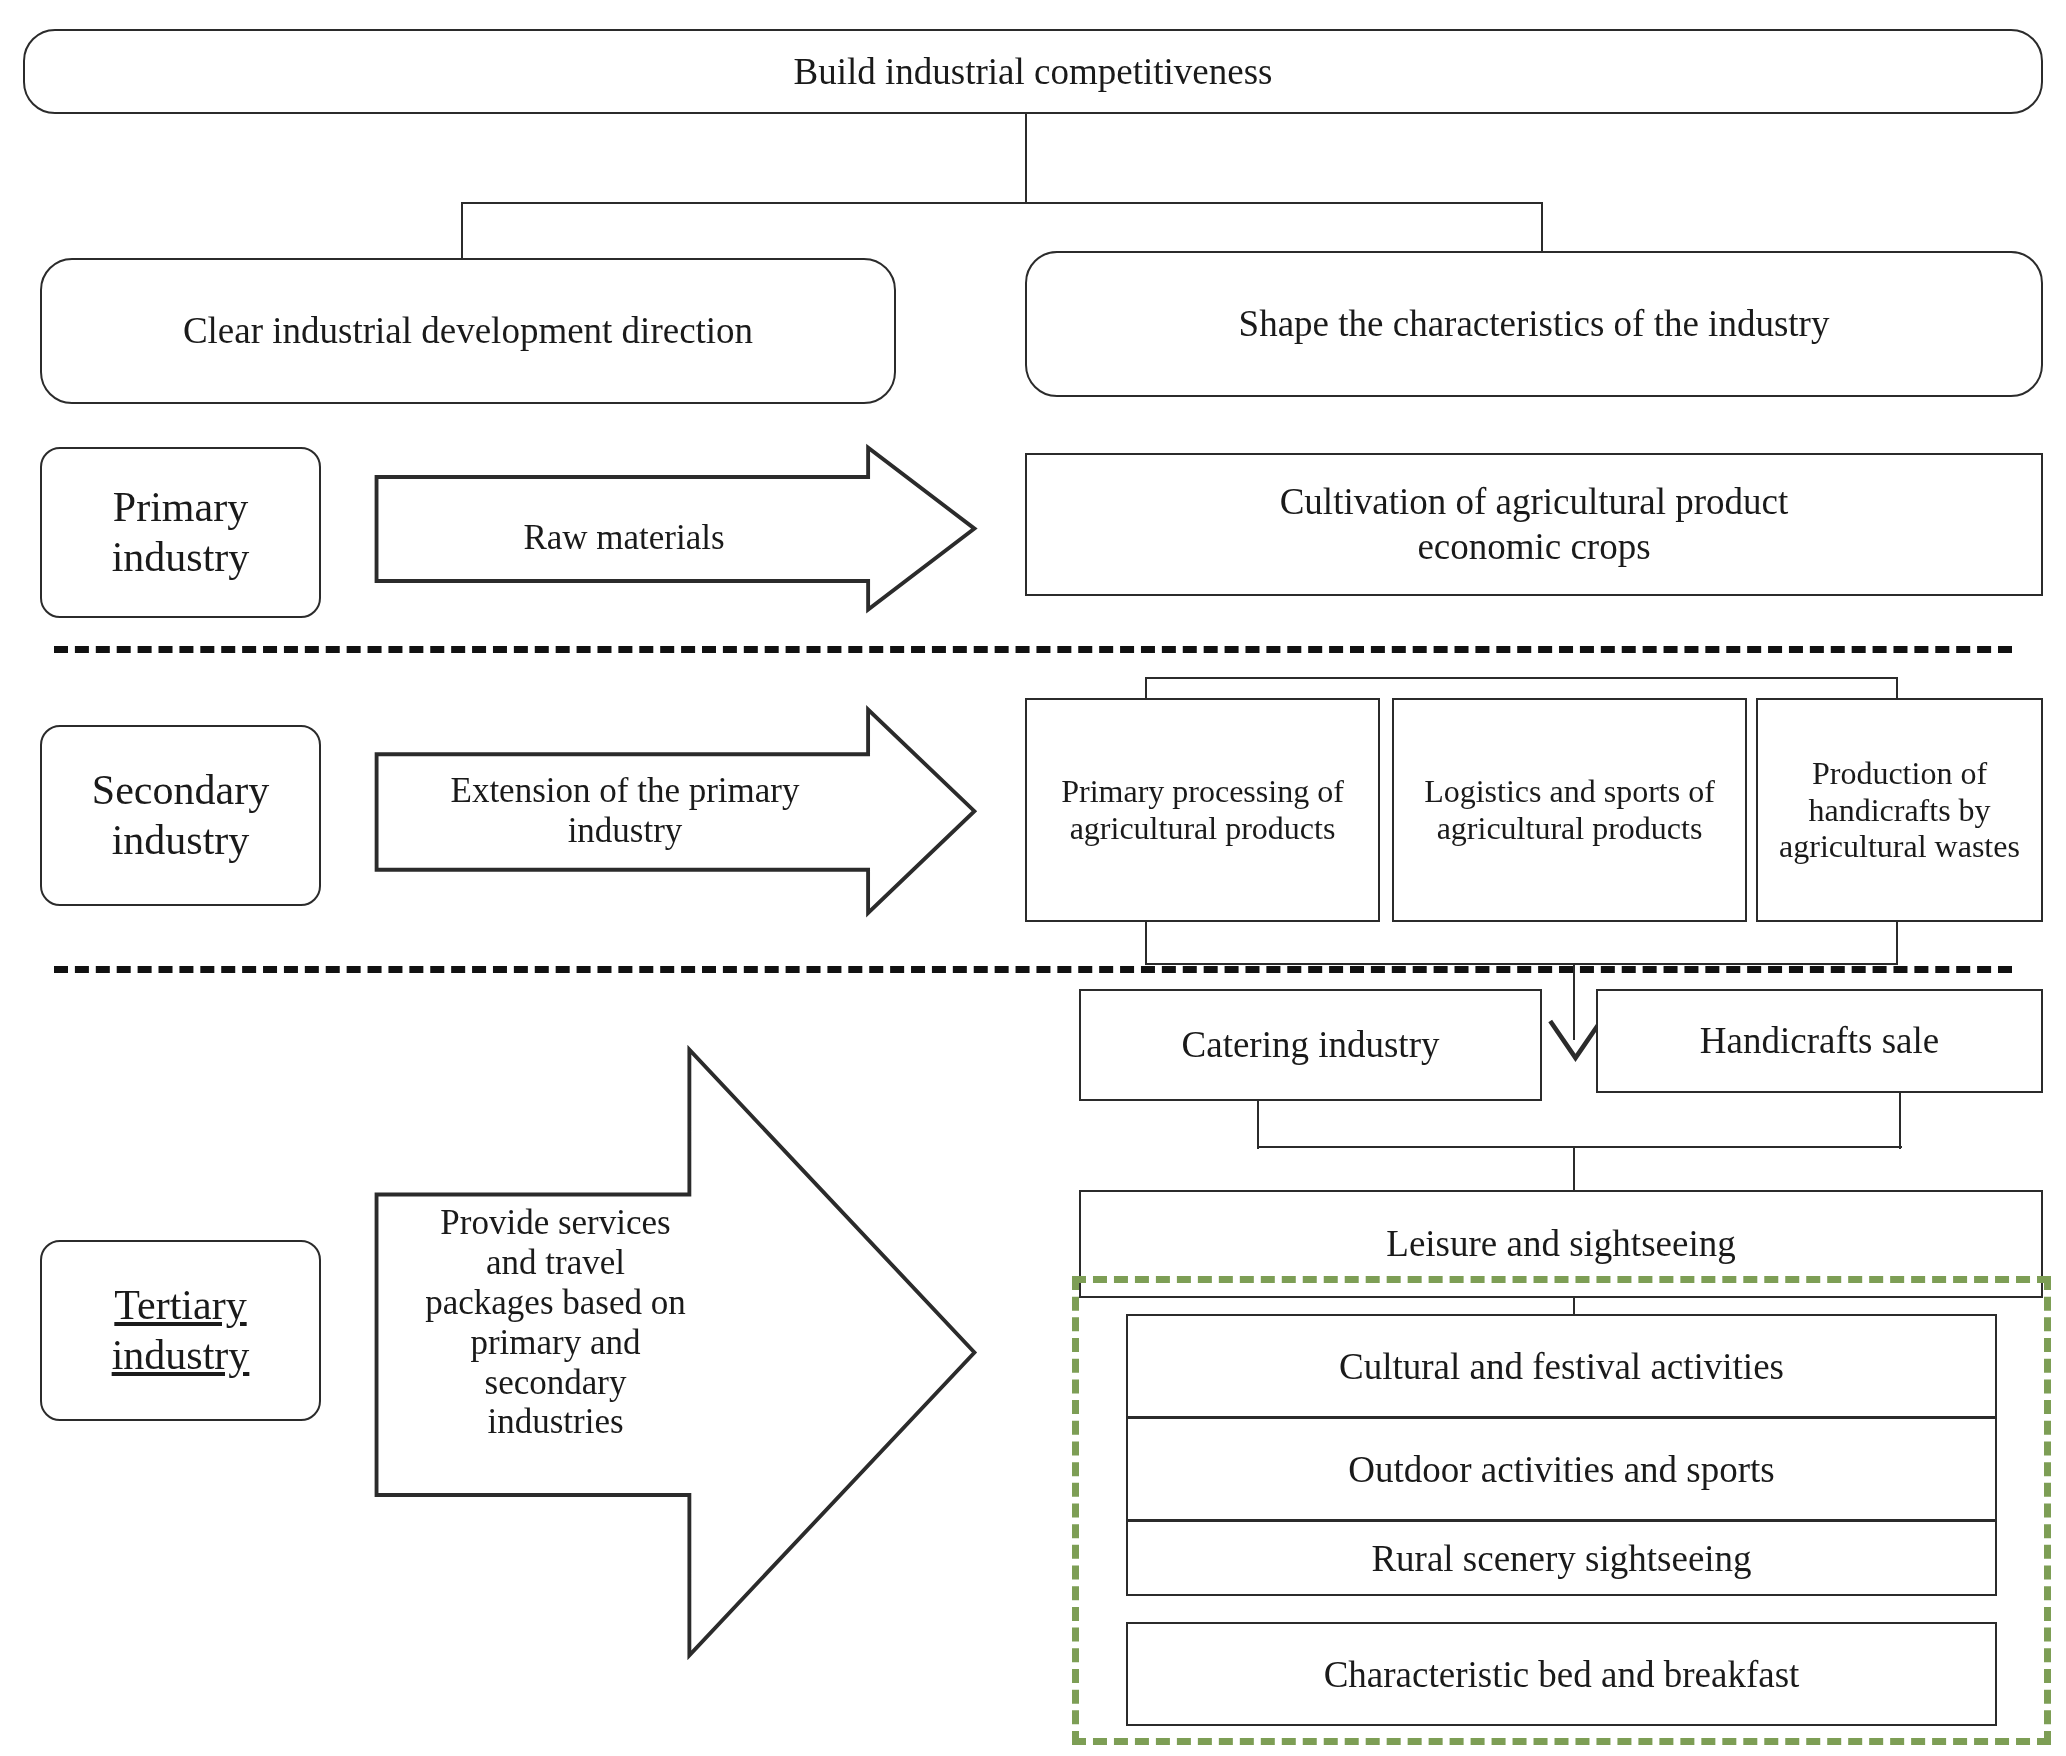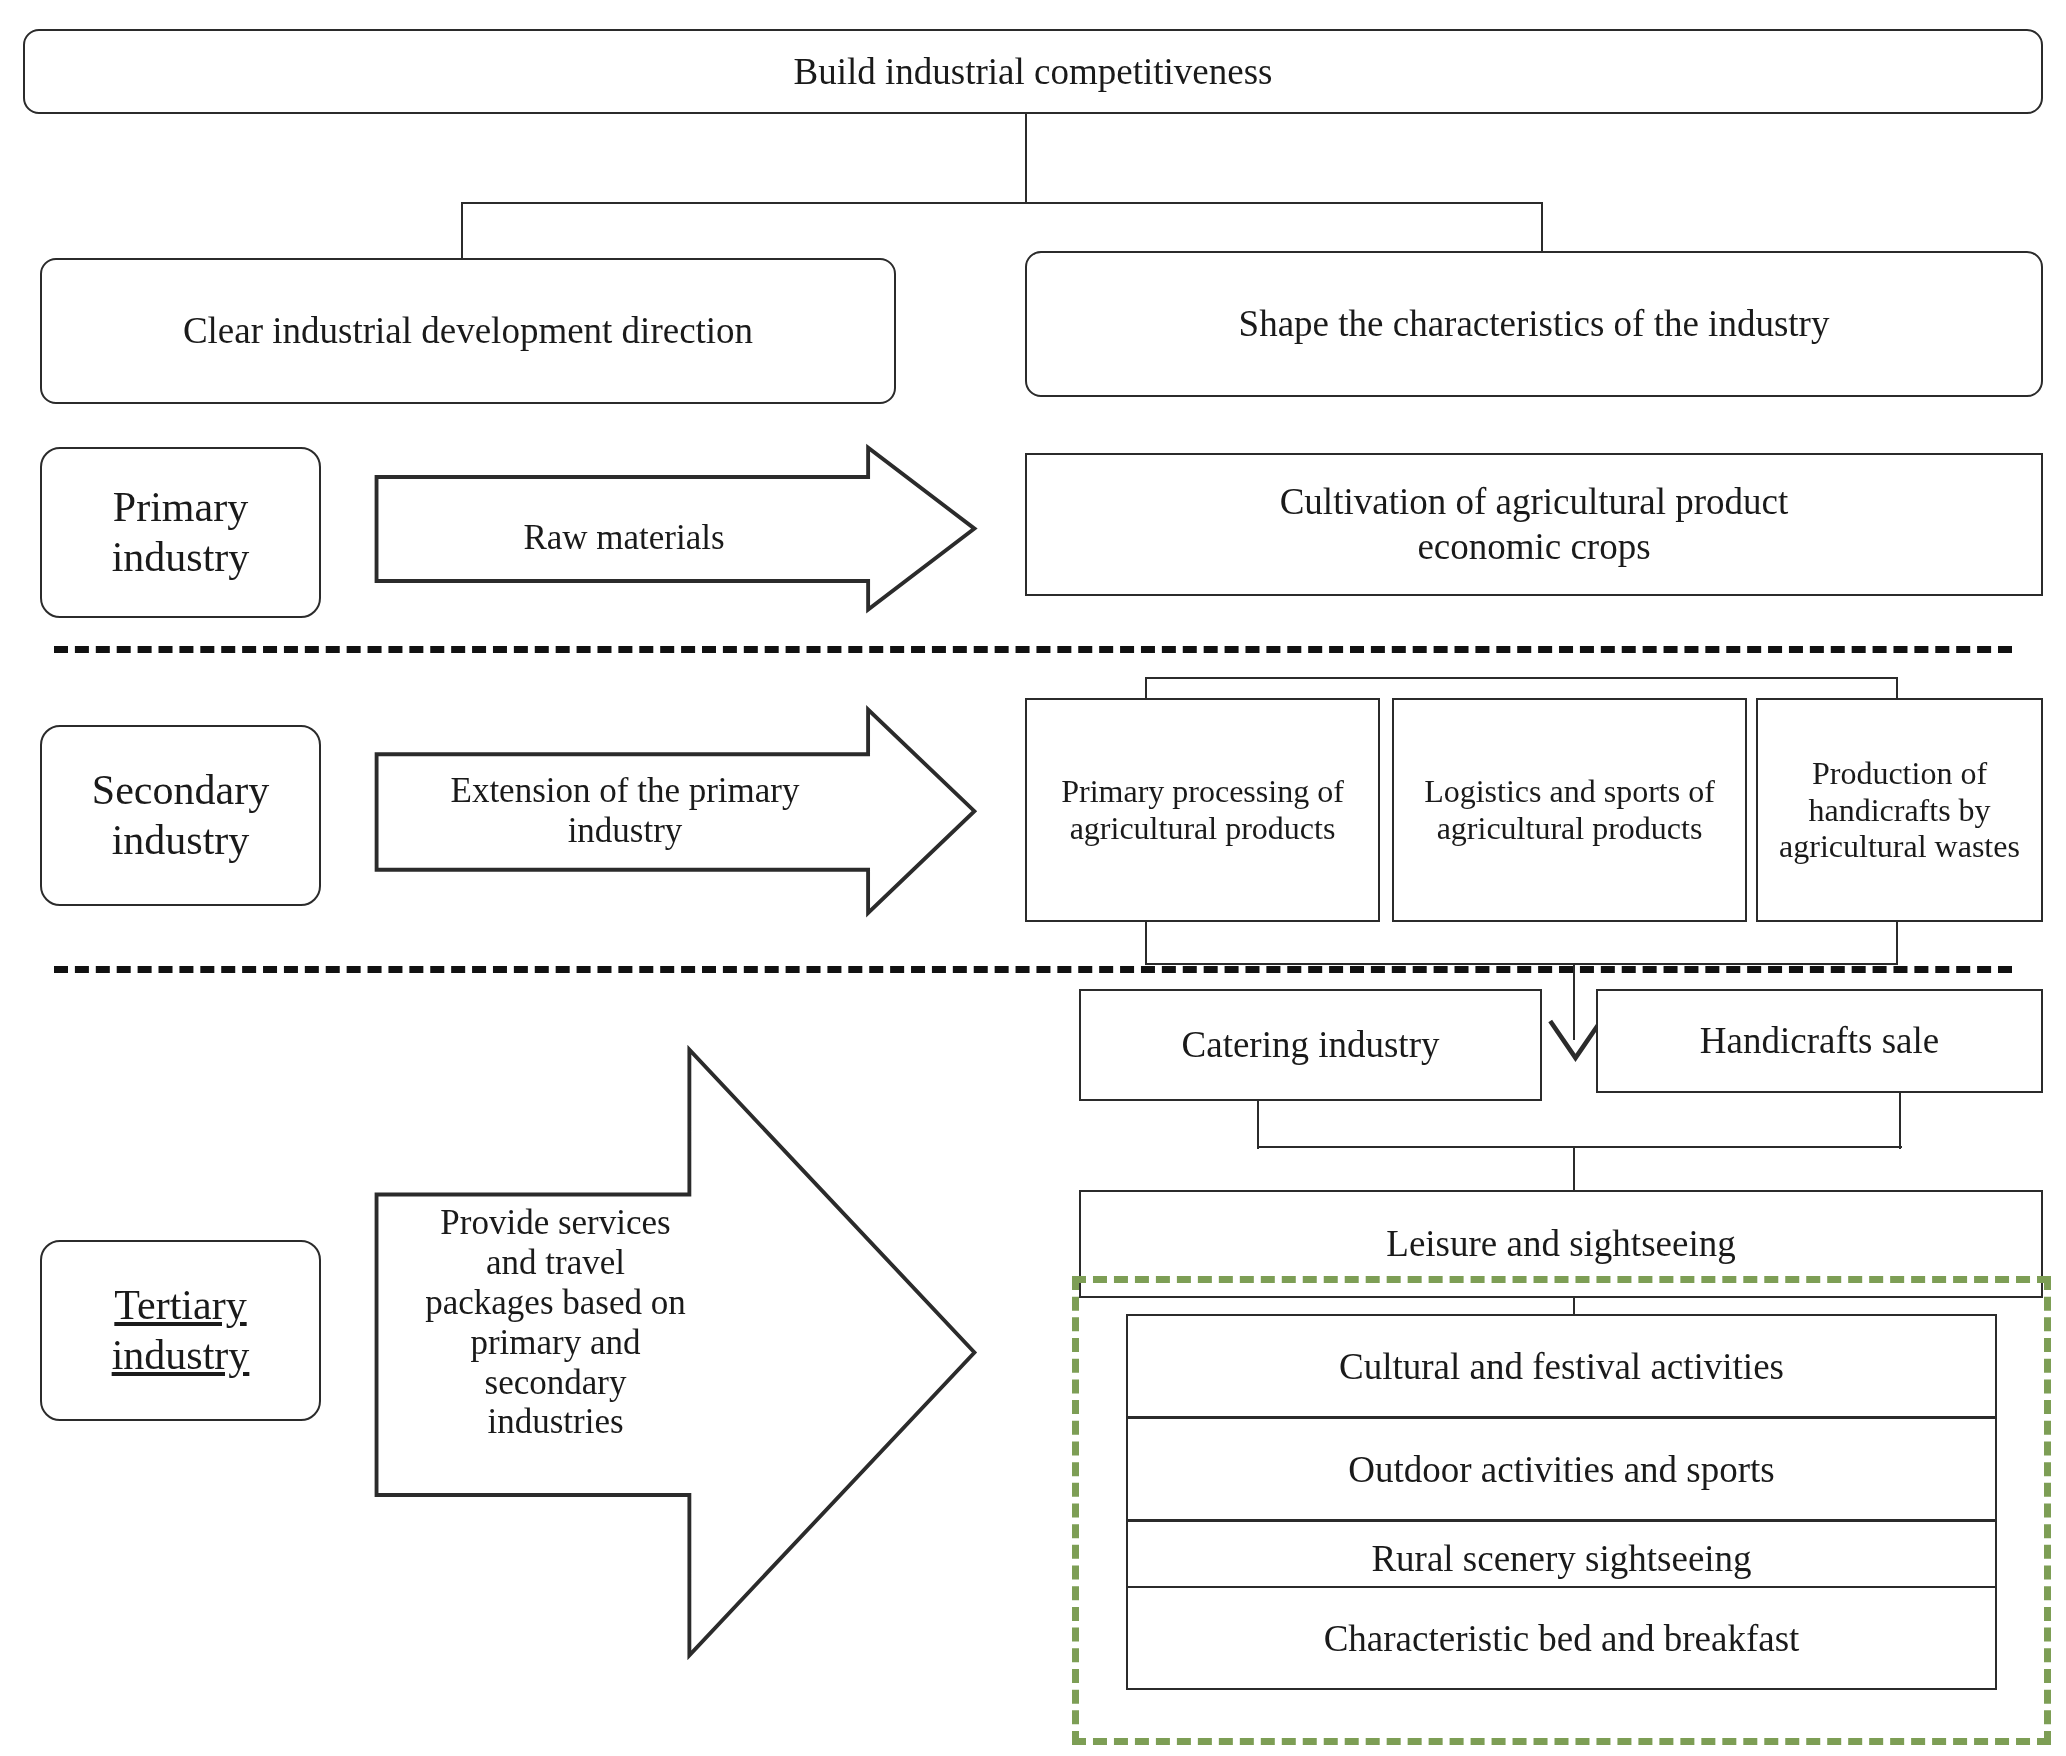--- a/index.html
+++ b/index.html
@@ -21,21 +21,21 @@
     box-sizing: border-box;
     border: 2.3px solid #2b2b2b;
     background: #ffffff;
     display: flex;
     align-items: center;
     justify-content: center;
     text-align: center;
     line-height: 1.18;
     padding: 3.1px 7.7px;
   }
-  .rounded { border-radius: 16px; }
+  .rounded { border-radius: 32px; }
   .rounded-sm { border-radius: 20px; }
   .t-48 { font-size: 37px; }
   .t-46 { font-size: 35px; }
   .t-44 { font-size: 42px; }
   .t-42 { font-size: 32px; }
   .line {
     position: absolute;
     background: #2b2b2b;
   }
   .hline { height: 2.3px; }
@@ -193,18 +193,18 @@
 
   <div class="stack-cell t-48" style="left:1126px; top:1314px; width:871px; height:104px;">
     <span>Cultural and festival activities</span>
   </div>
   <div class="stack-cell t-48" style="left:1126px; top:1417px; width:871px; height:104px;">
     <span>Outdoor activities and sports</span>
   </div>
   <div class="stack-cell t-48" style="left:1126px; top:1520px; width:871px; height:76px;">
     <span>Rural scenery sightseeing</span>
   </div>
-  <div class="stack-cell t-48" style="left:1126px; top:1586px; width:871px; height:104px;">
+  <div class="stack-cell t-48" style="left:1126px; top:1622px; width:871px; height:104px;">
     <span>Characteristic bed and breakfast</span>
   </div>
 
 </div>
 
 
 </body></html>

